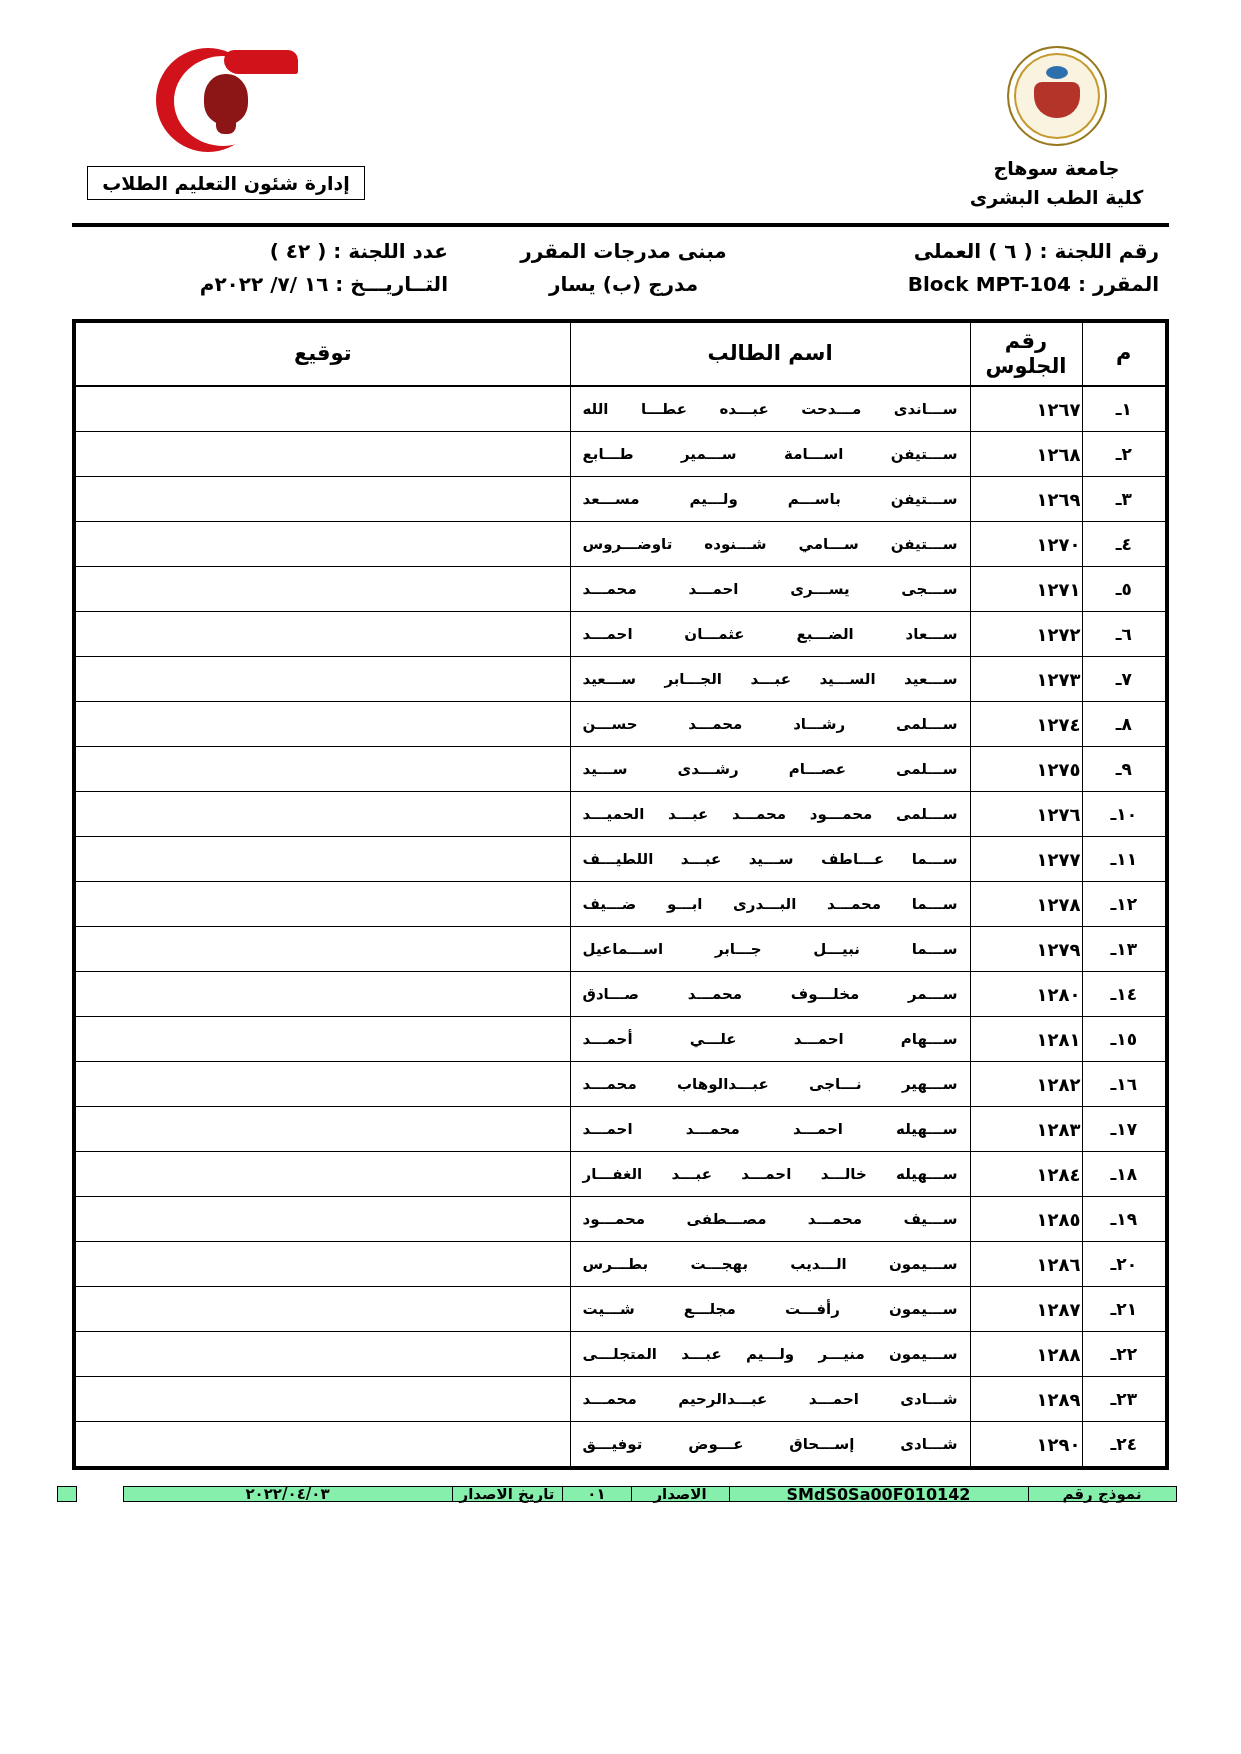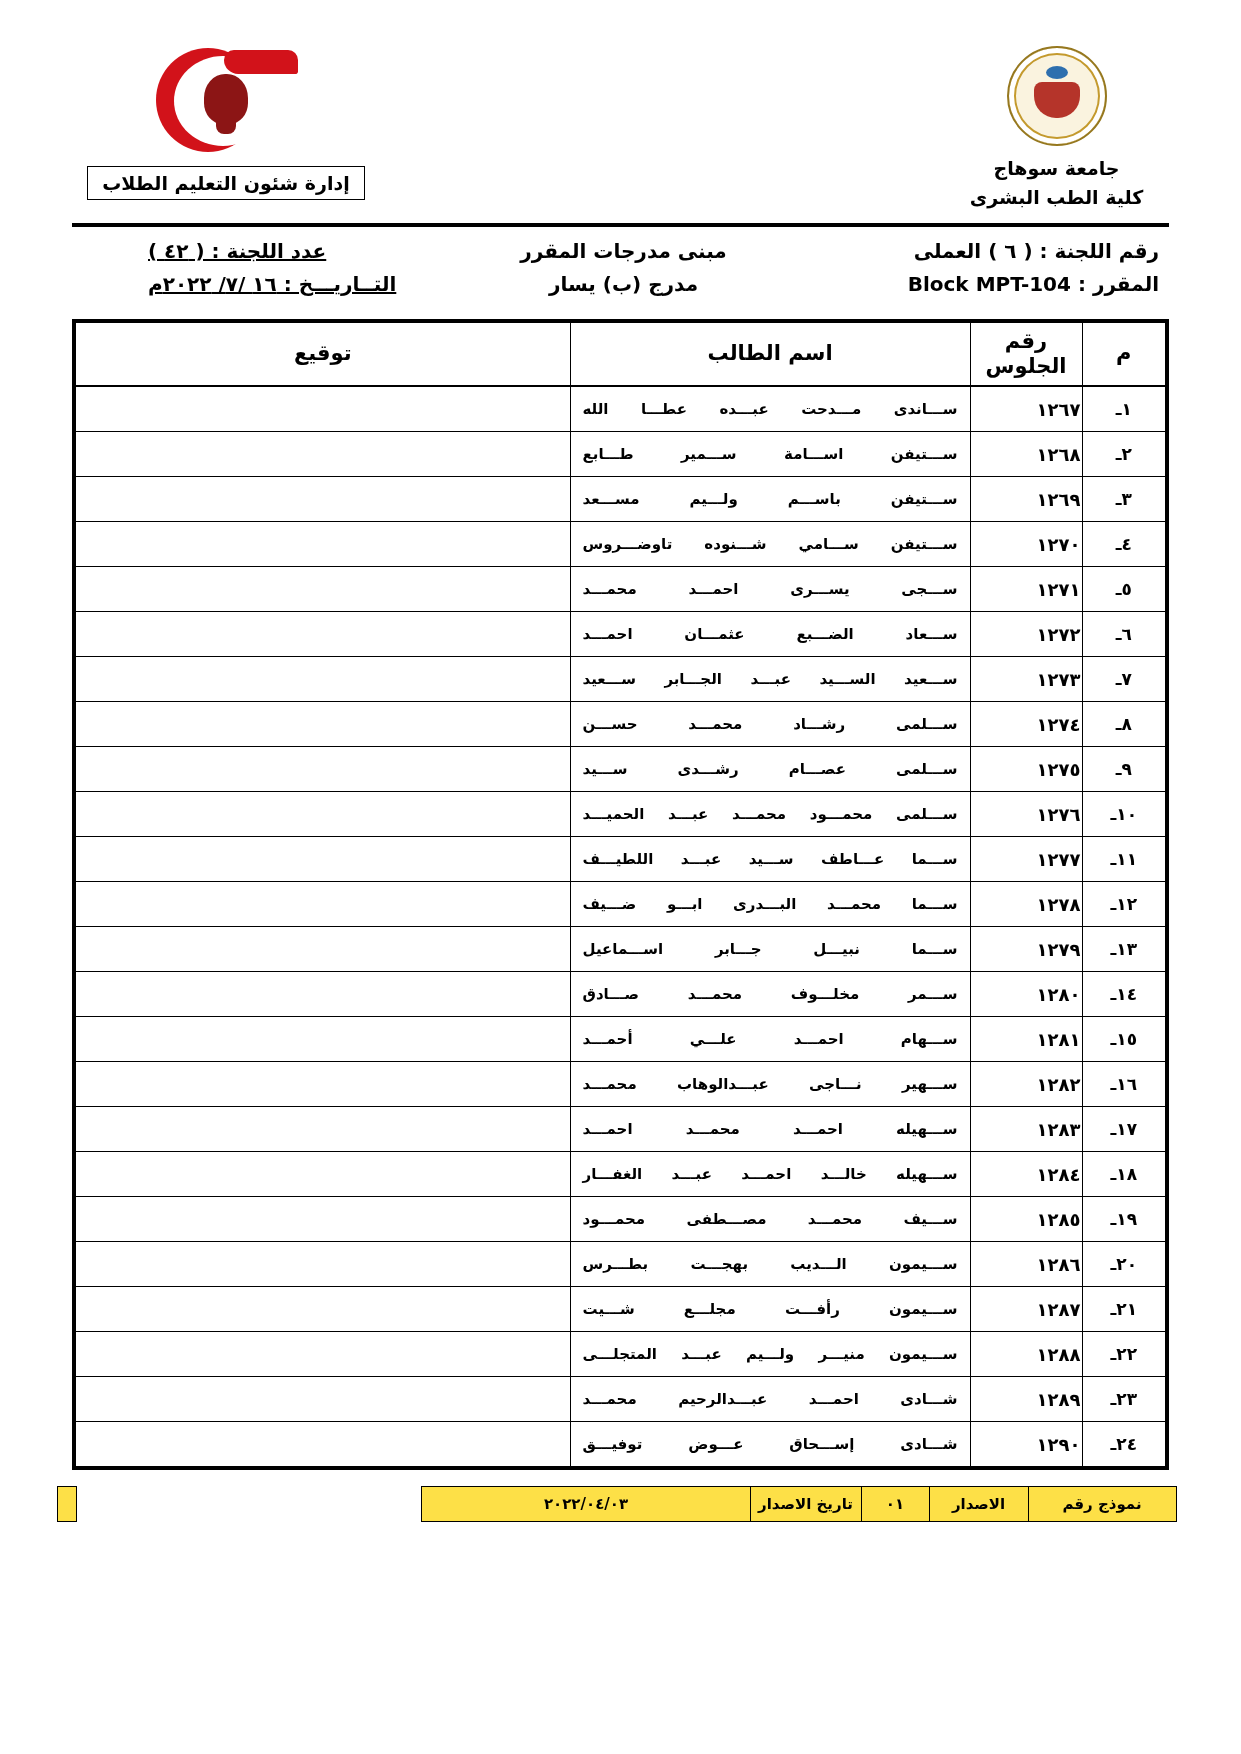--- a/index.html
+++ b/index.html
@@ -29,33 +29,33 @@
   .crest .swirl{position:absolute;right:4px;top:4px;width:74px;height:24px;background:#d2121a;border-radius:14px 14px 4px 20px;}
   .crest .chin{position:absolute;left:74px;top:74px;width:20px;height:14px;background:#8c1515;border-radius:0 0 8px 8px;}
   .dept-box{display:inline-block;border:1.5px solid #000;padding:5px 14px;font-size:19px;margin-top:2px;margin-left:8px;}
   
   .rule{height:4px;background:#000;margin:12px 72px 0;}
   
   .info{padding:12px 82px 4px 148px;}
   .info-row{display:flex;align-items:baseline;font-size:20px;margin-bottom:9px;}
   .i-right{width:360px;text-align:right;}
   .i-center{flex:1;text-align:center;}
-  .i-left{width:300px;text-align:left;text-decoration:underline;}
+  .i-left{width:300px;text-align:right;}
   
   table.roster{border-collapse:collapse;margin:10px 72px 0;width:1097px;border:4px solid #000;table-layout:fixed;}
   .roster th,.roster td{border:1px solid #000;background:#fff;}
   .roster thead th{height:58px;font-size:21px;border-bottom:2px solid #000;padding:2px;line-height:1.2;}
   .roster td{height:42px;}
   td.c-no{text-align:center;font-size:17px;}
   td.c-seat{text-align:right;font-size:18px;letter-spacing:4px;}
   td.c-name{font-size:15px;padding:0 12px;text-align:justify;text-align-last:justify;white-space:nowrap;overflow:hidden;}
   
   .footer{position:absolute;top:1486px;right:64px;left:58px;display:flex;align-items:stretch;}
-  .fbox{border:1.5px solid #000;margin-left:-1.5px;height:36px;display:flex;align-items:center;
-        justify-content:center;font-size:15px;box-sizing:border-box;background:#fde047;}
+  .fbox{border:1.5px solid #000;margin-left:-1.5px;height:16px;display:flex;align-items:center;
+        justify-content:center;font-size:15px;box-sizing:border-box;background:#86efac;}
   .f-form-label{width:150px;}
   .f-form-code{width:300px;direction:ltr;font-size:16px;}
   .f-ver-label{width:100px;}
   .f-ver-val{width:70px;}
   .f-date-label{width:112px;}
   .f-date-val{width:330px;}
   .f-corner{width:20px;margin-inline-start:auto;}
 </style>
 </head>
 <body>
@@ -255,18 +255,19 @@
         <td class="c-no">٢٤ـ</td>
         <td class="c-seat">١٢٩٠</td>
         <td class="c-name">شـــادى إســـحاق عـــوض توفيـــق</td>
         <td class="c-sign"></td>
       </tr>
     </tbody>
 </table>
 
 <div class="footer">
   <div class="fbox f-form-label">نموذج رقم</div>
+  <div class="fbox f-form-code">SMdS0Sa00F010142</div>
   <div class="fbox f-ver-label">الاصدار</div>
   <div class="fbox f-ver-val">٠١</div>
   <div class="fbox f-date-label">تاريخ الاصدار</div>
   <div class="fbox f-date-val">٢٠٢٢/٠٤/٠٣</div>
   <div class="fbox f-corner"></div>
 </div>
 
 </body></html>

